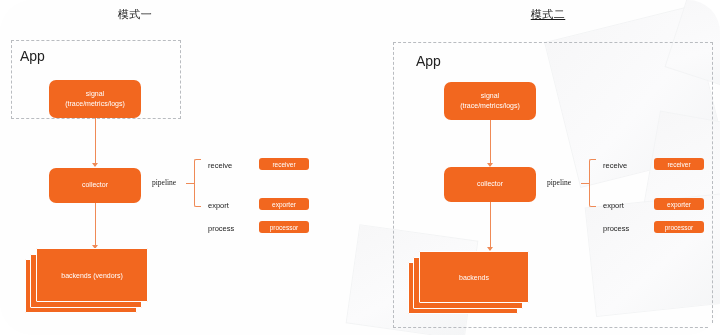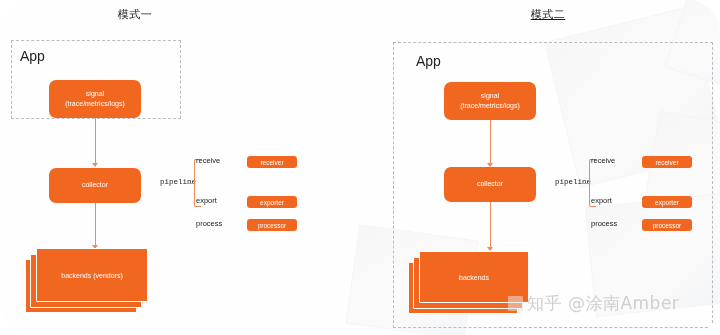--- a/index.html
+++ b/index.html
@@ -160,25 +160,25 @@
   .ah-right-1 { left: 487px; top: 163px; }
   .ah-right-2 { left: 487px; top: 247px; }
 
   
   .pipeline-group { position: absolute; }
   .pipeline-group.left  { left: 148px; top: 152px; }
   .pipeline-group.right { left: 543px; top: 152px; }
 
   .pipe-label {
     position: absolute;
-    left: 12px;
+    left: 4px;
     top: 26px;
     font-size: 7.5px;
     color: #222;
-    font-family: Liberation Mono, monospace;
+    font-family: Liberation Serif, serif;
     white-space: nowrap;
   }
 
   .pipe-dash {
     position: absolute;
     left: 38px;
     top: 31px;
     width: 8px;
     height: 1px;
     background: #ef8a56;
@@ -191,24 +191,24 @@
     width: 7px;
     height: 48px;
     border-left: 1px solid #ef8a56;
     border-top: 1px solid #ef8a56;
     border-bottom: 1px solid #ef8a56;
     border-radius: 2px 0 0 2px;
   }
 
   .stage-row {
     position: absolute;
-    left: 48px;
+    left: 60px;
     height: 14px;
     display: flex;
-    align-items: flex-start;
+    align-items: flex-end;
   }
   .stage-row.r0 { top: 4px; }
   .stage-row.r1 { top: 24px; margin-top: 43px; }
   .stage-row.r2 { top: 44px; }
 
   .stage-name {
     width: 44px;
     font-size: 7.5px;
     color: #222;
     font-family: "Liberation Sans", sans-serif;
@@ -370,18 +370,14 @@
     <div class="stage-row r1">
       <span class="stage-name">process</span>
       <span class="pill">processor</span>
     </div>
     <div class="stage-row r2">
       <span class="stage-name">export</span>
       <span class="pill">exporter</span>
     </div>
   </div>
 
-  <div class="watermark">
-    <div class="wm-logo"></div>
-    <div class="wm-text">知乎 @涂南Amber</div>
-  </div>
 
 </div>
 
 </body></html>

